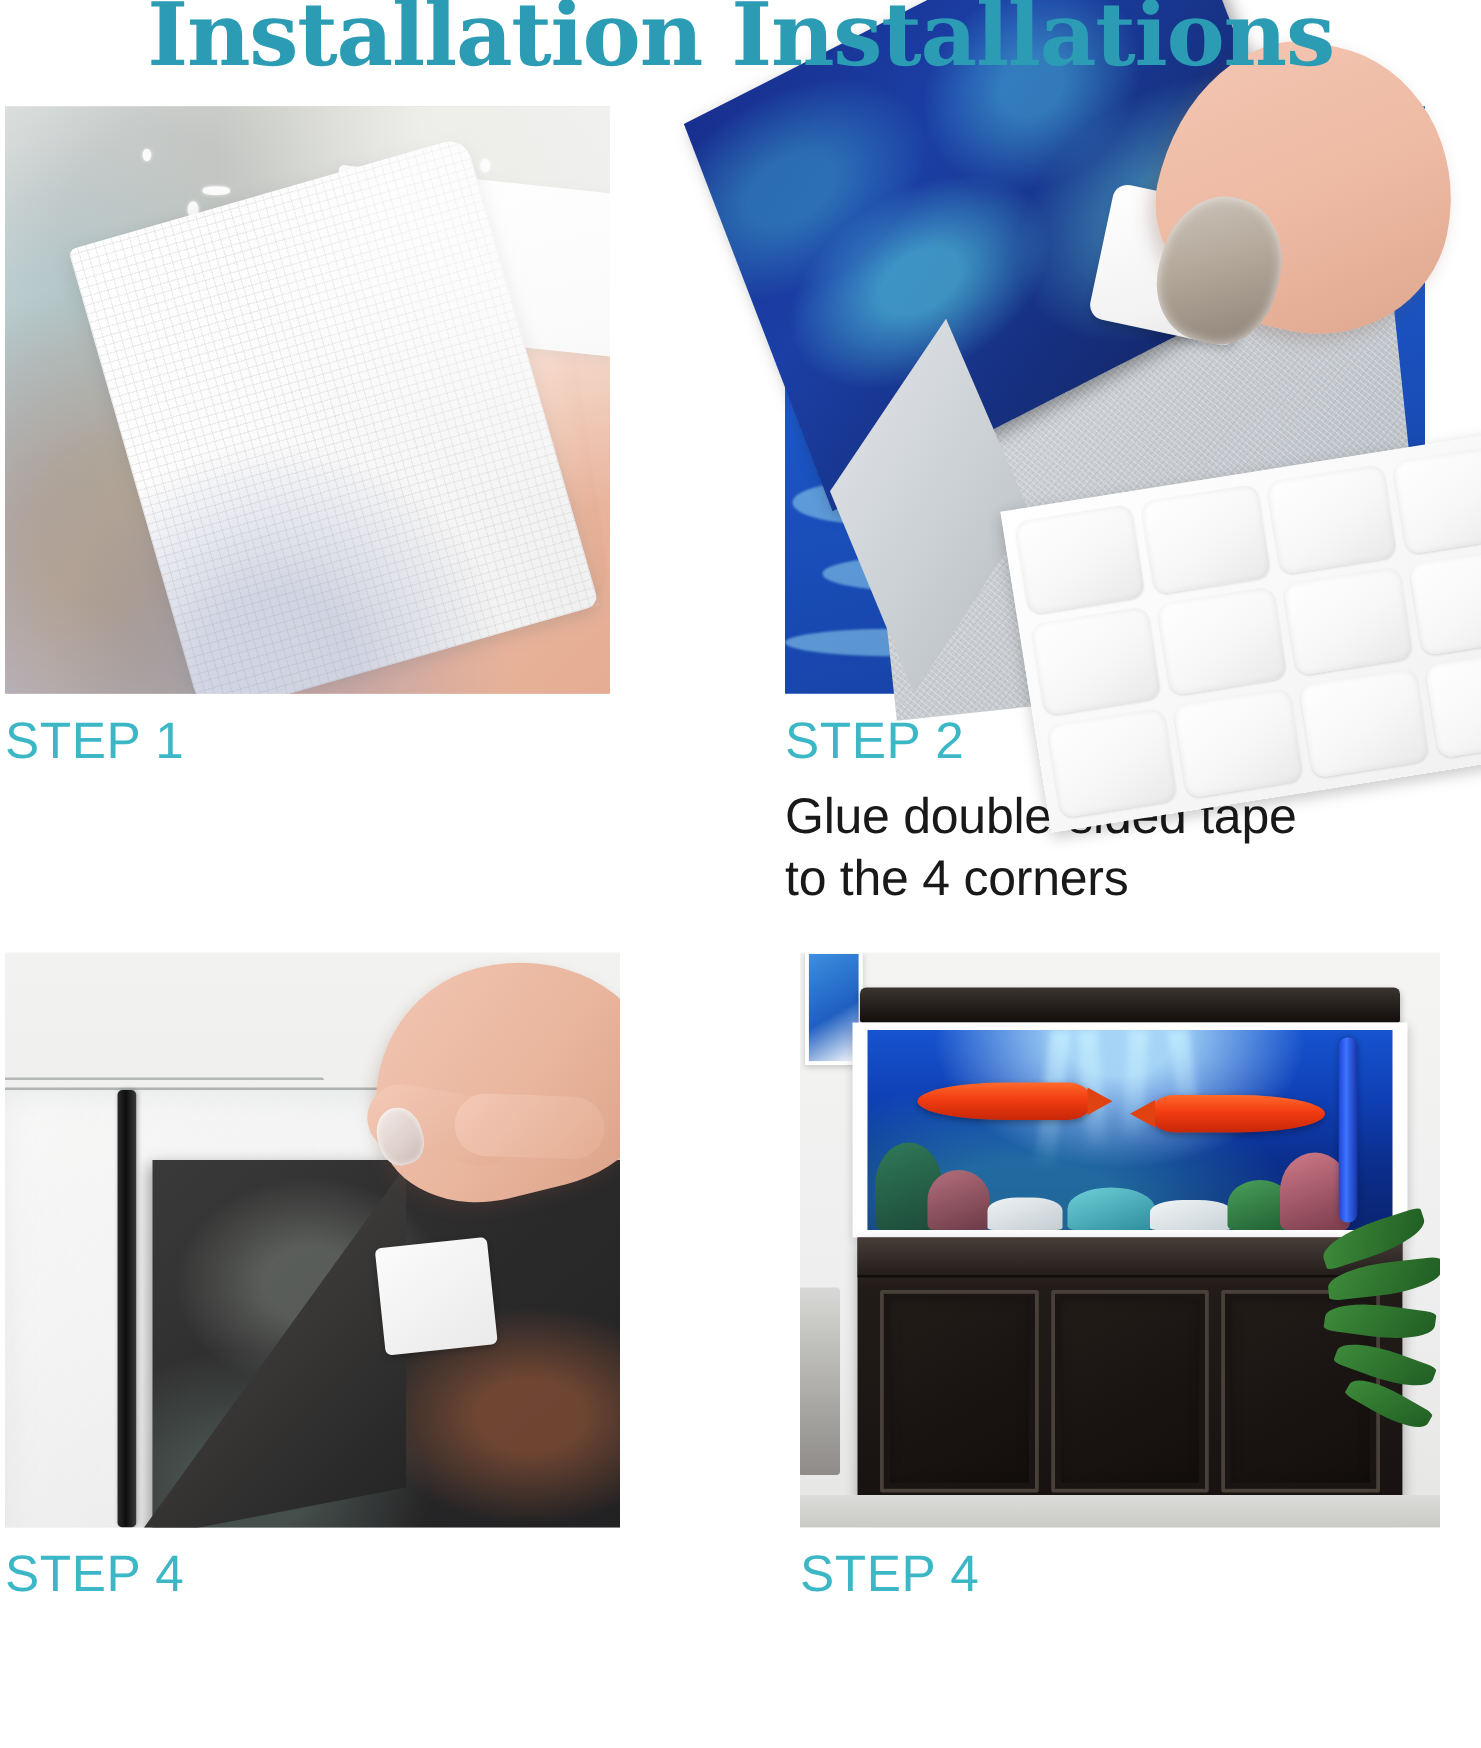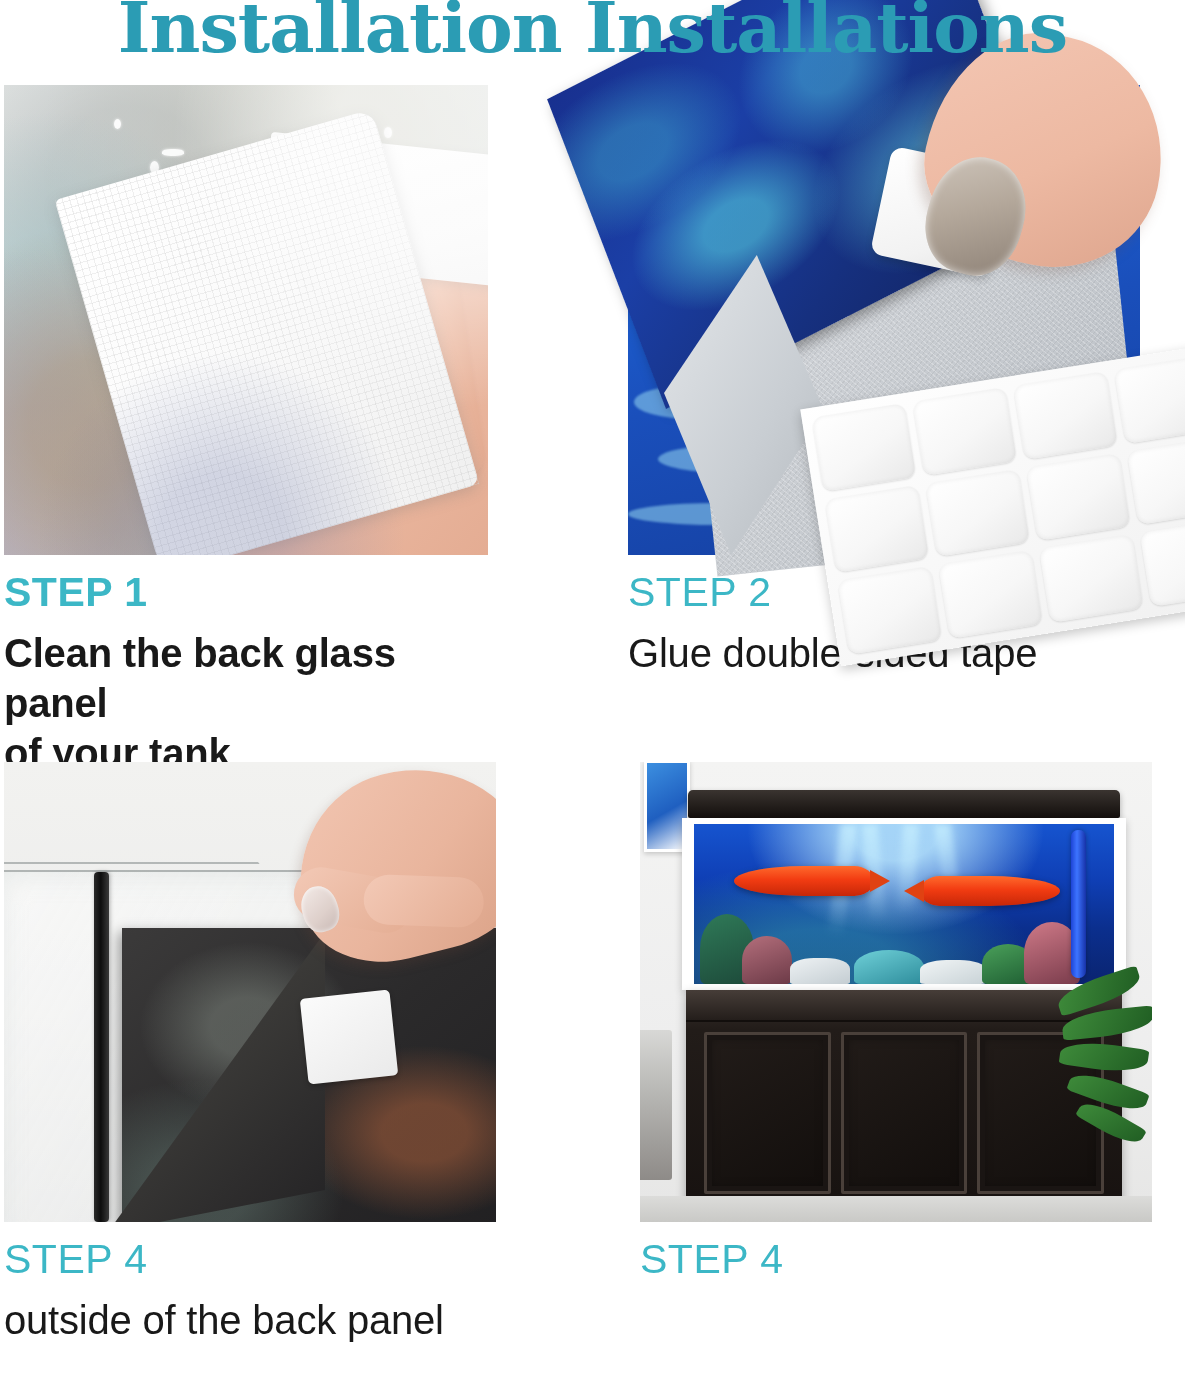--- a/index.html
+++ b/index.html
@@ -27,21 +27,21 @@
     font-weight: bold;
     font-size: 70px;
     letter-spacing: -1px;
     color: #2b9cb4;
     white-space: nowrap;
     z-index: 5;
   }
 
   
   .step-cell { position: absolute; }
-  #cell-1 { left: 4px;   top: 85px;  width: 484px; font-weight: bold; }
+  #cell-1 { left: 4px;   top: 85px;  width: 484px; }
   #cell-2 { left: 628px; top: 85px;  width: 512px; }
   #cell-3 { left: 4px;   top: 762px; width: 492px; }
   #cell-4 { left: 628px; top: 762px; width: 512px; padding-left: 12px; }
 
   .photo {
     position: relative;
     width: 100%;
     height: 470px;
     overflow: hidden;
     background: #f1f1f1;
@@ -466,24 +466,20 @@
       </div>
       <div class="finger" style="left:204px;top:14px;width:70px;height:300px;transform:rotate(-5deg);">
         <div class="nail" style="left:14px;top:10px;width:44px;height:54px;"></div>
       </div>
     </div>
 
     <div class="p1-cloth2"></div>
     <div class="p1-cloth"></div>
   </div>
   <div class="step-label">STEP 1</div>
-  <div class="step-desc">
-    <span>Clean the back glass panel</span>
-    <span class="l2">of your tank</span>
-  </div>
 </div>
 
 <div class="step-cell" id="cell-2">
   <div class="photo" id="photo-2">
     <div class="p2-marble" style="left:20px;top:60px;width:70px;height:26px;"></div>
     <div class="p2-marble" style="left:6px;top:300px;width:120px;height:34px;"></div>
     <div class="p2-marble" style="left:30px;top:360px;width:150px;height:28px;"></div>
     <div class="p2-marble" style="left:0px;top:418px;width:180px;height:22px;"></div>
     <div class="p2-marble" style="left:60px;top:180px;width:60px;height:18px;"></div>
 
@@ -506,20 +502,21 @@
       <div class="p2-sq"></div>
       <div class="p2-sq"></div>
       <div class="p2-sq"></div>
       <div class="p2-sq"></div>
       <div class="p2-sq"></div>
     </div>
   </div>
   <div class="step-label">STEP 2</div>
   <div class="step-desc">
     <span>Glue double-sided tape</span>
+    <span class="l2">to the 4 corners</span>
   </div>
 </div>
 
 <div class="step-cell" id="cell-3">
   <div class="photo" id="photo-3">
     <div class="p3-glass"></div>
     <div class="p3-glass-top"></div>
     <div class="p3-corner"></div>
 
     <div class="p3-poster"></div>
@@ -527,21 +524,20 @@
     <div class="p3-pad"></div>
 
     <div class="p3-hand">
       <div class="p3-finger" style="left:-10px;top:88px;width:120px;height:54px;transform:rotate(24deg);"></div>
       <div class="p3-finger" style="left:58px;top:108px;width:120px;height:50px;transform:rotate(16deg);"></div>
     </div>
     <div class="p3-nail"></div>
   </div>
   <div class="step-label">STEP 4</div>
   <div class="step-desc">
-    <span class="l2">outside of the back panel</span>
   </div>
 </div>
 
 <div class="step-cell" id="cell-4">
   <div class="photo" id="photo-4">
     <div class="p4-frame"></div>
     <div class="p4-sidetable"></div>
 
     <div class="p4-hood"></div>
     <div class="p4-tank">

